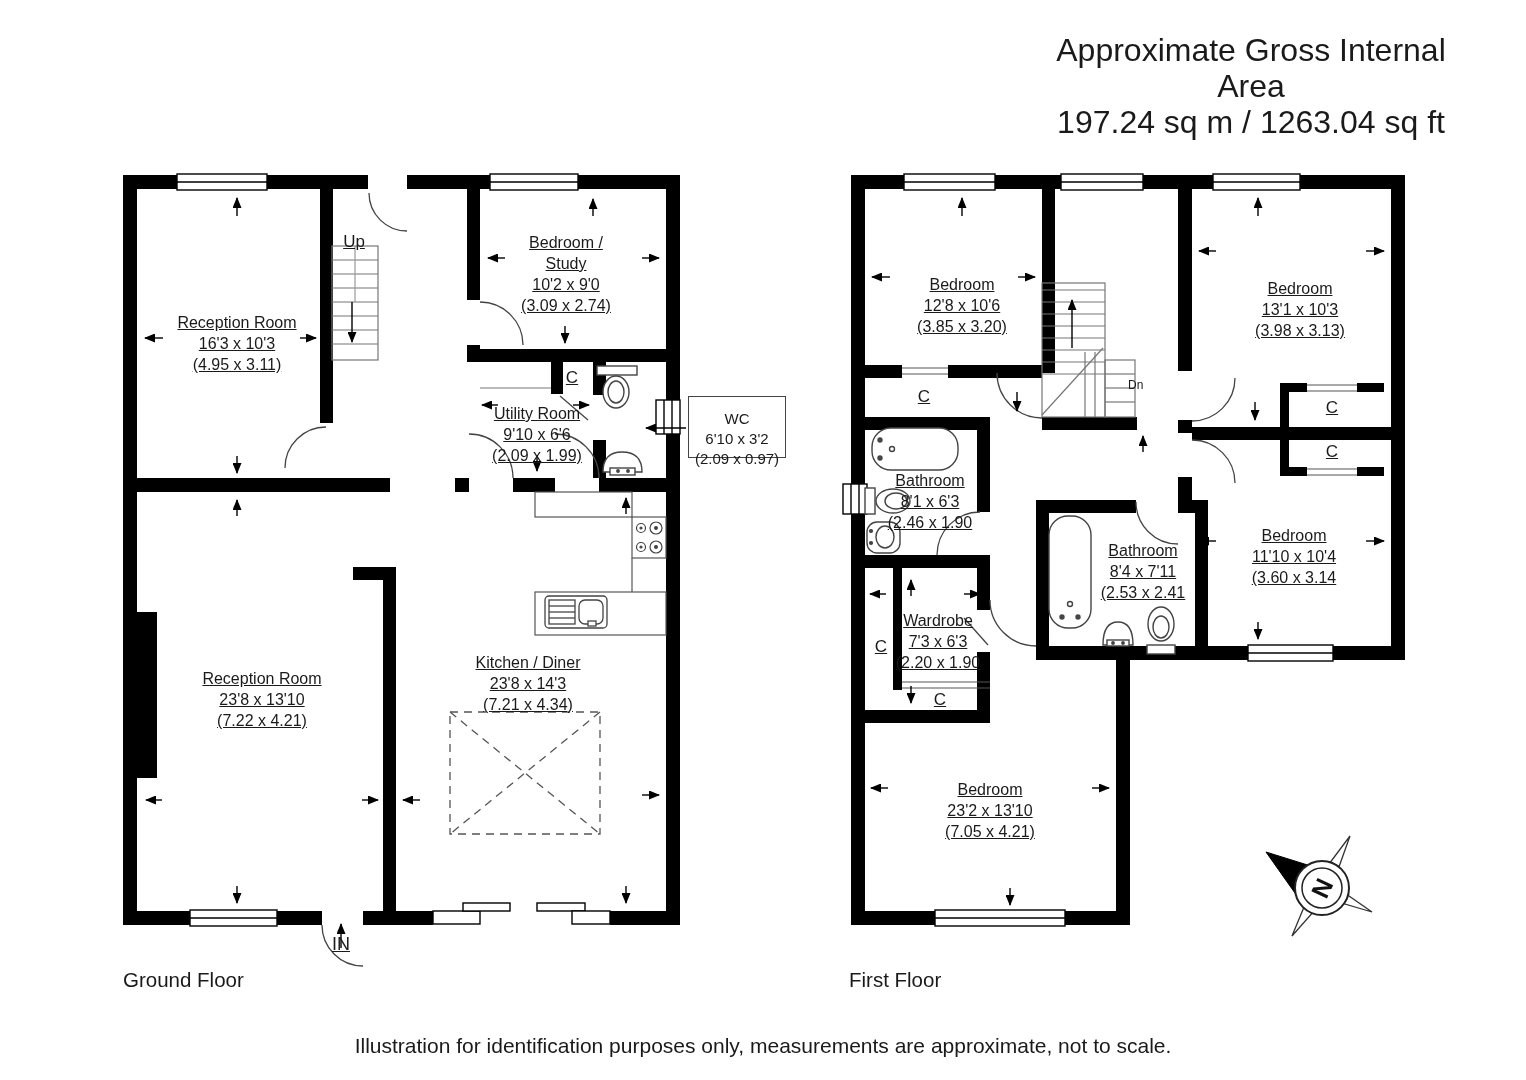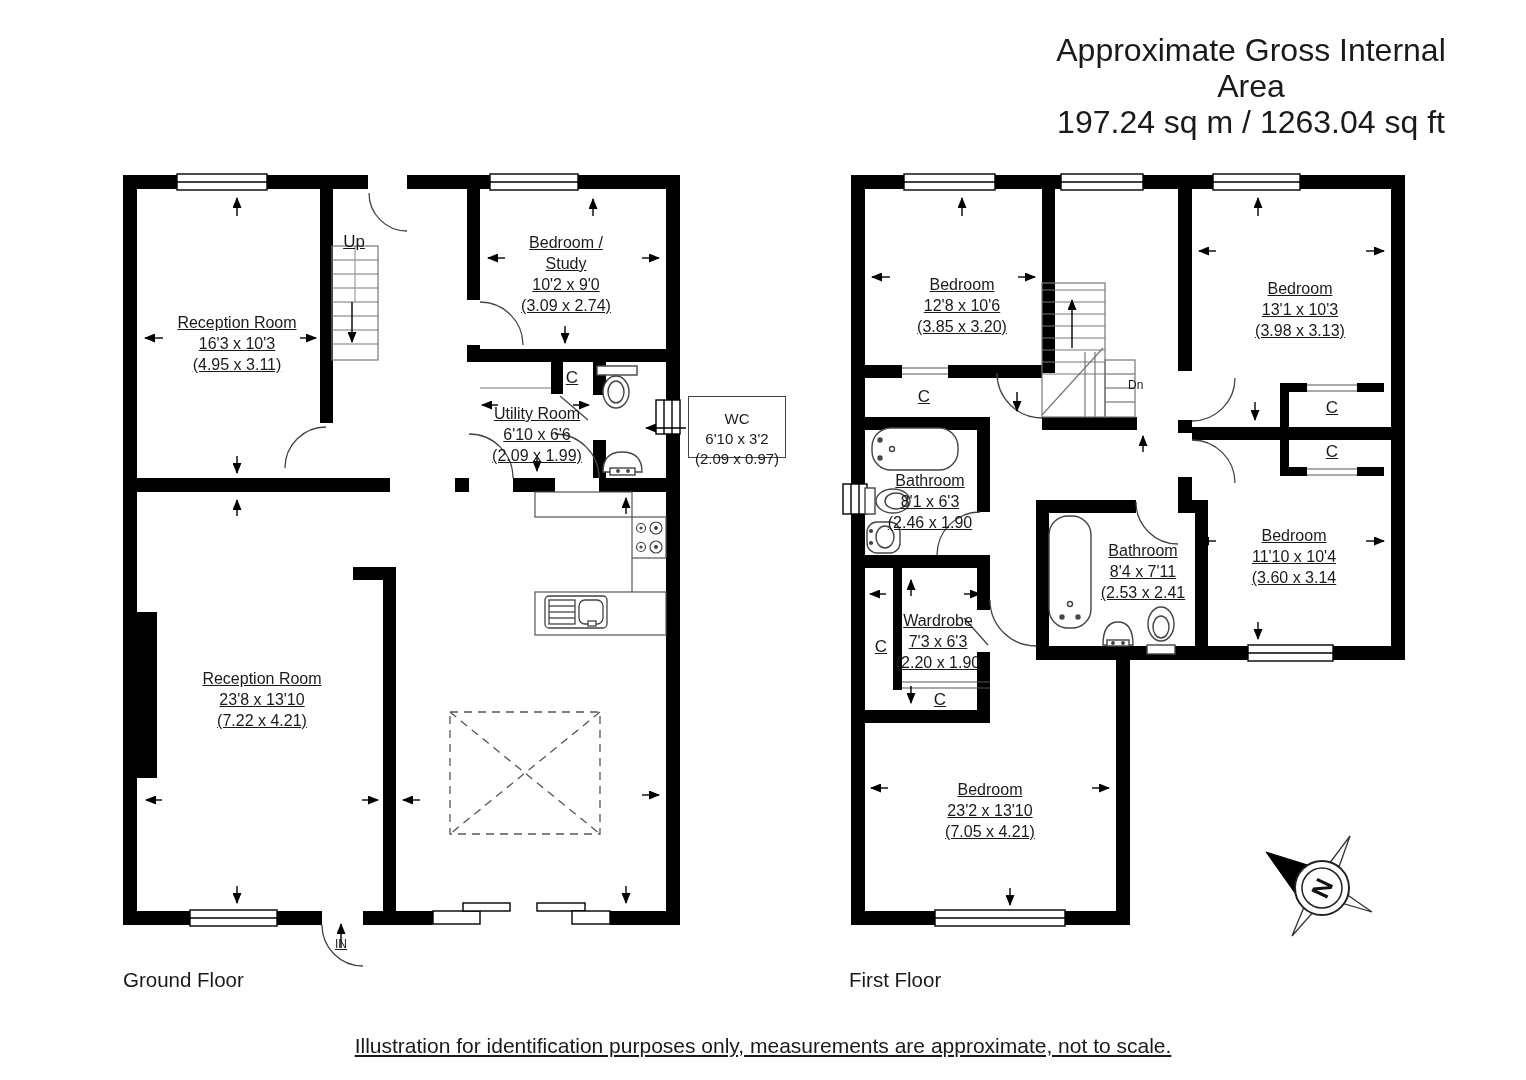--- a/index.html
+++ b/index.html
@@ -2,26 +2,26 @@
 <html><head>
 <meta charset="utf-8">
 <style>
   html,body{margin:0;padding:0;background:#fff;}
   #page{position:relative;width:1526px;height:1080px;background:#fff;overflow:hidden;
         font-family:"Liberation Sans", sans-serif;color:#1a1a1a;}
   #plan-svg{position:absolute;left:0;top:0;}
   .lbl{position:absolute;text-align:center;transform:translateX(-50%);
        font-size:16px;line-height:21px;white-space:nowrap;text-decoration:underline;}
   .lbl.small{font-size:17px;line-height:19px;}
-  .lbl.tiny{font-size:12px;line-height:13px;}
+  .lbl.tiny{font-size:18px;line-height:13px;}
   .floor-name{position:absolute;font-size:20.5px;}
   #header{position:absolute;left:1025px;top:32px;width:452px;text-align:center;
           font-size:32px;line-height:36px;}
   #footer{position:absolute;left:763px;top:1034px;transform:translateX(-50%);
-          font-size:21px;white-space:nowrap;text-decoration:underline;}
+          font-size:21px;white-space:nowrap;}
   #wc-box{position:absolute;left:688px;top:396px;width:98px;height:62px;
           border:1.5px solid #444;background:#fff;text-align:center;
           font-size:15px;line-height:20px;padding-top:12px;box-sizing:border-box;}
   #dn-lbl{position:absolute;left:1128px;top:378px;font-size:12px;}
 </style>
 </head>
 <body>
 
 <div id="page">
 
@@ -340,36 +340,41 @@
 
 <div class="lbl" style="left:566px;top:232px">
   <div>Bedroom /</div>
   <div>Study</div>
   <div>10'2 x 9'0</div>
   <div>(3.09 x 2.74)</div>
 </div>
 
 <div class="lbl" style="left:537px;top:403px">
   <div>Utility Room</div>
-  <div>6'10 x 6'6</div>
+  <div>9'10 x 6'6</div>
   <div>(2.09 x 1.99)</div>
 </div>
 
 <div id="wc-box">
   <div>WC</div>
   <div>6'10 x 3'2</div>
   <div>(2.09 x 0.97)</div>
 </div>
 
 <div class="lbl" style="left:262px;top:668px">
   <div>Reception Room</div>
   <div>23'8 x 13'10</div>
   <div>(7.22 x 4.21)</div>
 </div>
 
+<div class="lbl" style="left:528px;top:652px">
+  <div>Kitchen / Diner</div>
+  <div>23'8 x 14'3</div>
+  <div>(7.21 x 4.34)</div>
+</div>
 
 <div class="lbl small" style="left:354px;top:232px">Up</div>
 <div class="lbl small" style="left:572px;top:368px">C</div>
 <div class="lbl tiny" style="left:341px;top:938px">IN</div>
 <div class="floor-name" style="left:123px;top:968px">Ground Floor</div>
 
 <div class="lbl" style="left:962px;top:274px">
   <div>Bedroom</div>
   <div>12'8 x 10'6</div>
   <div>(3.85 x 3.20)</div>

